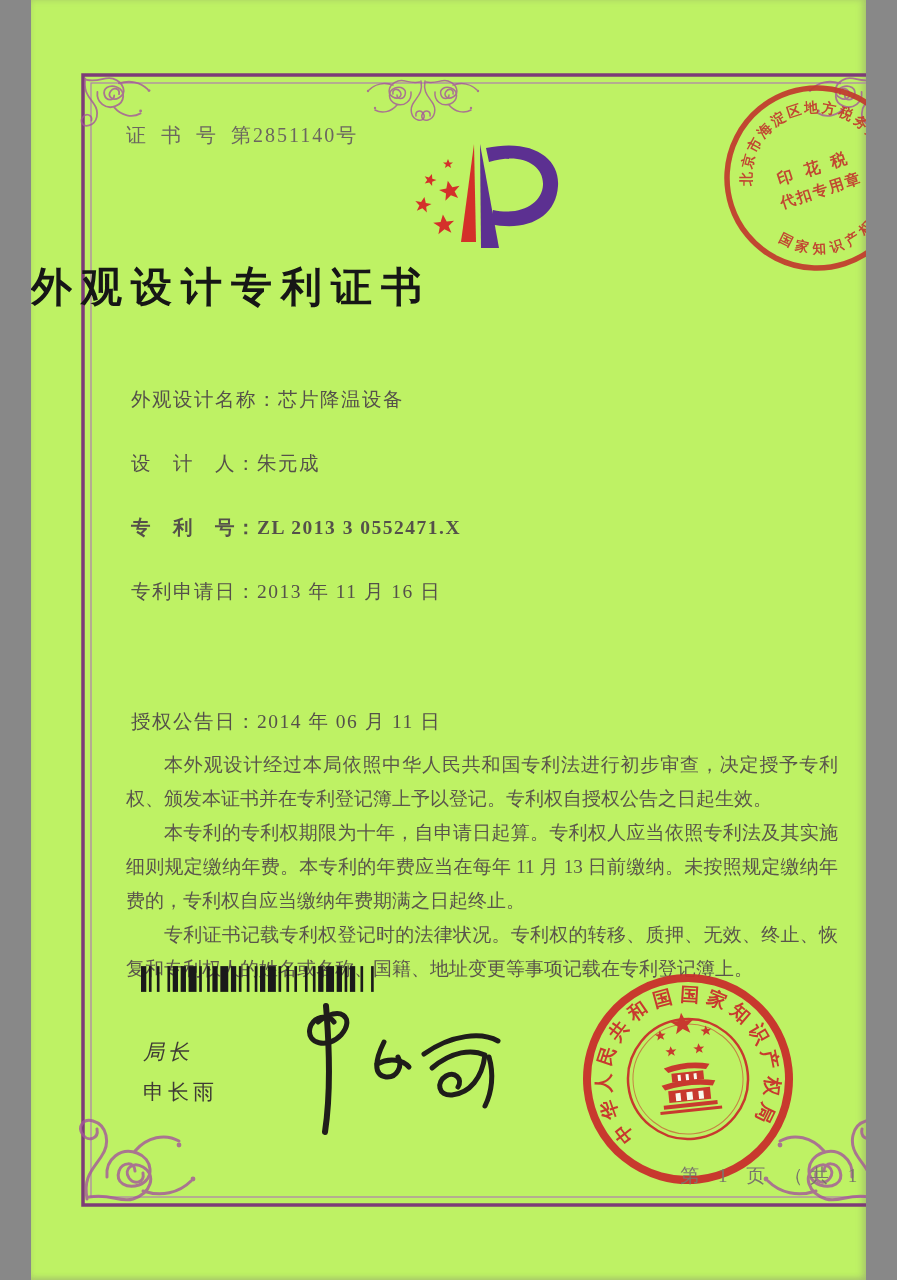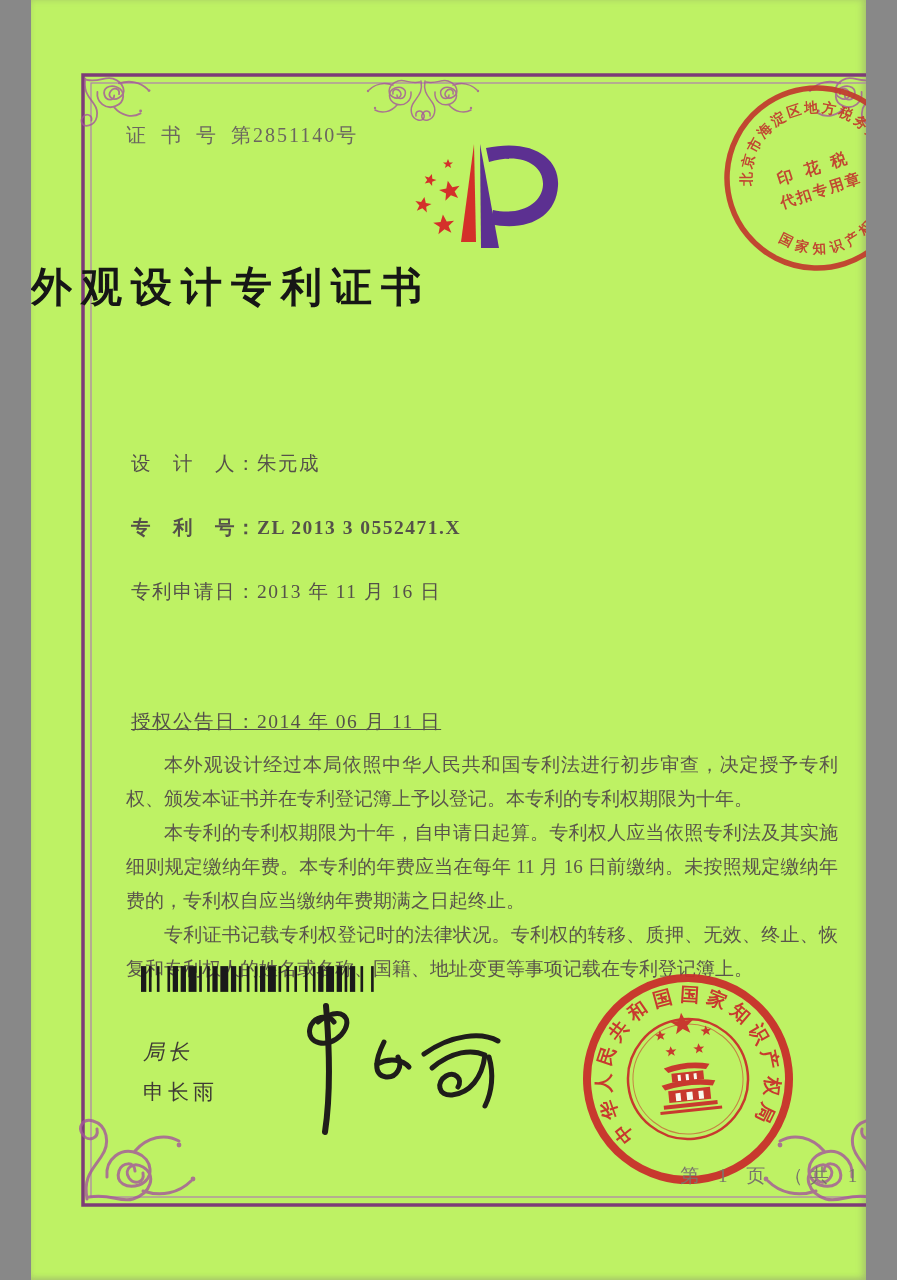--- a/index.html
+++ b/index.html
@@ -11,21 +11,21 @@
   }
   .abs{ position:absolute; }
 
   
   .cert-no{ left:95px; top:122px; font-size:20px; letter-spacing:5px; color:#6b675f; }
   .cert-no .num{ letter-spacing:2px; }
   .doc-title{ left:0; top:260px; width:897px; text-align:left;
     font-size:41px; font-weight:bold; letter-spacing:9px; color:#161616; }
   .field{ left:100px; font-size:19.5px; letter-spacing:1.5px; color:#55514a; white-space:nowrap; }
   .f0{ top:386px; } .f1{ top:450px; } .f2{ top:514px;font-weight:bold; }
-  .f3{ top:578px; } .f4{ top:643px; } .f5{ top:708px;text-decoration:underline; }
+  .f3{ top:578px; } .f4{ top:643px; } .f5{ top:708px; }
   .body-text{ left:95px; top:748px; width:712px; font-size:19px; line-height:34px;
     color:#5a554c; text-align:justify; }
   .body-text p{ text-indent:2em; }
   .signer{ left:112px; font-size:21px; letter-spacing:4px; color:#3f3b35; }
   .s-title{ top:1038px;font-style:italic; } .s-name{ top:1078px; }
   .footer-page{ left:0; top:1163px; width:897px; text-align:right;
     font-size:19px; letter-spacing:7px; color:#7a756c; }
   .seal-date{ left:548px; top:1118px; font-size:22px; letter-spacing:3px;
     color:#c03028; opacity:.92; font-weight:bold; white-space:nowrap; }
 
@@ -75,36 +75,39 @@
       <polygon points="60,6 47,104 62,104"></polygon>
     </g>
     <g fill="#5c3091">
       <polygon points="66,6 67,110 85,110"></polygon>
       <path fill-rule="evenodd" d="M72,10 C118,0 146,20 144,48 C142,80 112,94 76,86 L79,72 C106,78 128,66 129,47 C130,26 106,14 75,24 Z"></path>
     </g>
   </svg>
 
   <div class="abs doc-title">外观设计专利证书</div>
 
+  <div class="abs field f0">
+    <span>外观设计名称：</span><span>芯片降温设备</span>
+  </div>
   <div class="abs field f1">
     <span>设　计　人：</span><span>朱元成</span>
   </div>
   <div class="abs field f2">
     <span>专　利　号：</span><span>ZL 2013 3 0552471.X</span>
   </div>
   <div class="abs field f3">
     <span>专利申请日：</span><span>2013 年 11 月 16 日</span>
   </div>
   <div class="abs field f5">
     <span>授权公告日：</span><span>2014 年 06 月 11 日</span>
   </div>
 
   <div class="abs body-text">
-    <p>本外观设计经过本局依照中华人民共和国专利法进行初步审查，决定授予专利权、颁发本证书并在专利登记簿上予以登记。本专利的专利权期限为十年。</p>
-    <p>本专利的专利权期限为十年，自申请日起算。专利权人应当依照专利法及其实施细则规定缴纳年费。本专利的年费应当在每年 11 月 16 日前缴纳。未按照规定缴纳年费的，专利权自应当缴纳年费期满之日起终止。</p>
+    <p>本外观设计经过本局依照中华人民共和国专利法进行初步审查，决定授予专利权、颁发本证书并在专利登记簿上予以登记。专利权自授权公告之日起生效。</p>
+    <p>本专利的专利权期限为十年，自申请日起算。专利权人应当依照专利法及其实施细则规定缴纳年费。本专利的年费应当在每年 11 月 13 日前缴纳。未按照规定缴纳年费的，专利权自应当缴纳年费期满之日起终止。</p>
     <p>专利证书记载专利权登记时的法律状况。专利权的转移、质押、无效、终止、恢复和专利权人的姓名或名称、国籍、地址变更等事项记载在专利登记簿上。</p>
   </div>
 
   <svg id="barcode" class="abs" style="left:110px;top:966px" width="238" height="26" viewBox="0 0 240 26">
       <rect x="0.00" y="0" width="5.33" height="26" fill="#1a1a1a"></rect>
       <rect x="8.00" y="0" width="2.67" height="26" fill="#1a1a1a"></rect>
       <rect x="16.00" y="0" width="2.67" height="26" fill="#1a1a1a"></rect>
       <rect x="26.67" y="0" width="2.67" height="26" fill="#1a1a1a"></rect>
       <rect x="32.00" y="0" width="5.33" height="26" fill="#1a1a1a"></rect>
       <rect x="40.00" y="0" width="5.33" height="26" fill="#1a1a1a"></rect>

